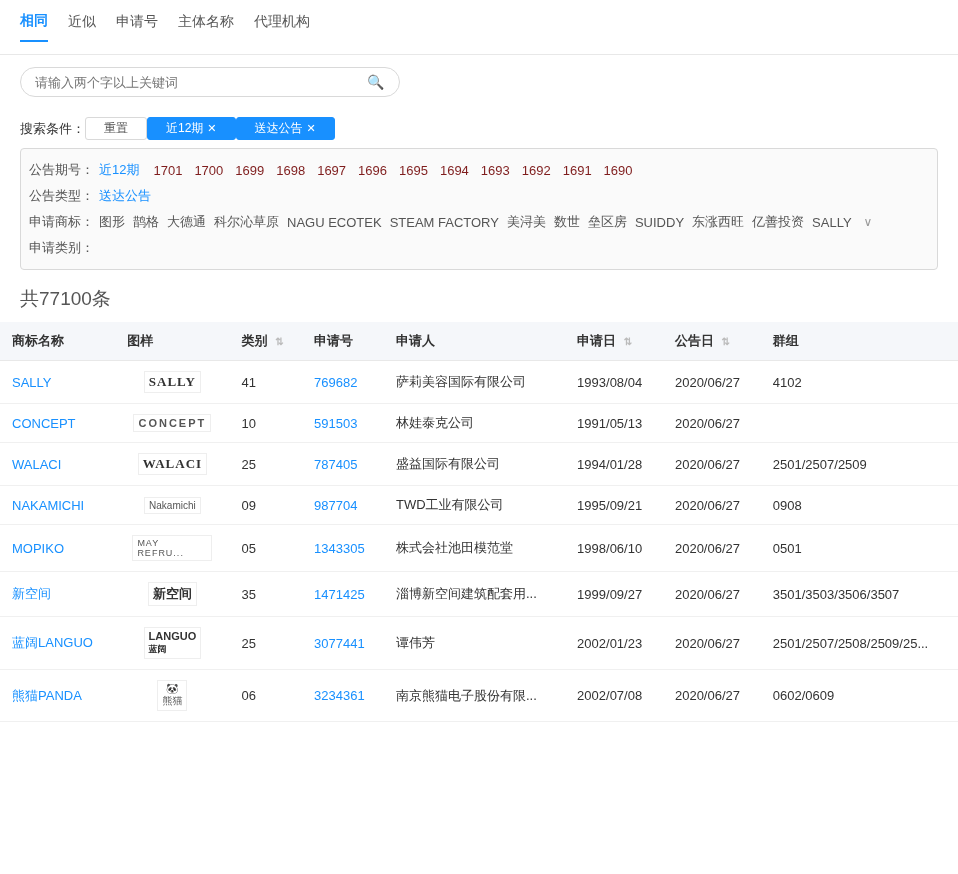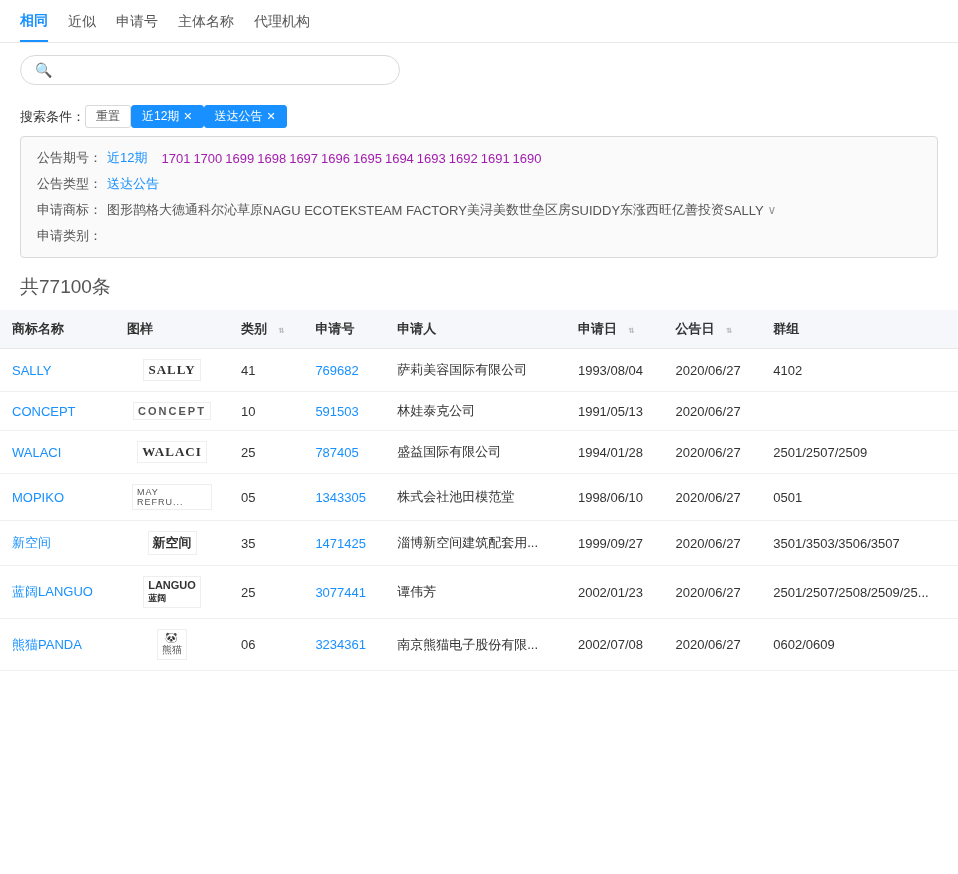--- a/index.html
+++ b/index.html
@@ -1,48 +1,48 @@
 <!DOCTYPE html>
 <html><head>
   <meta charset="utf-8">
   <style>
     * { box-sizing: border-box; margin: 0; padding: 0; }
     body { font-family: 'Microsoft YaHei', Arial, sans-serif; font-size: 13px; color: #333; background: #fff; }
 
-    .top-nav { display: flex; align-items: center; padding: 12px 20px 0; border-bottom: 1px solid #e8e8e8; }
+    .top-nav { display: flex; align-items: center; padding: 12px 20px 12px; border-bottom: 1px solid #e8e8e8; }
     .top-nav-item { margin-right: 20px; padding-bottom: 10px; cursor: pointer; font-size: 14px; color: #555; }
     .top-nav-item.active { color: #1890ff; border-bottom: 2px solid #1890ff; font-weight: bold; }
 
     .search-area { padding: 12px 20px; }
     .search-box { display: flex; align-items: center; border: 1px solid #d9d9d9; border-radius: 20px; padding: 6px 14px; width: 380px; background: #fff; }
     .search-box input { border: none; outline: none; flex: 1; font-size: 13px; color: #999; background: transparent; }
     .search-icon { color: #999; font-size: 14px; cursor: pointer; }
 
     .filter-bar { display: flex; align-items: center; padding: 8px 20px; gap: 0; }
     .filter-label { color: #333; font-size: 13px; }
-    .filter-tag { display: inline-flex; align-items: center; padding: 2px 10px; border: 1px solid #d9d9d9; border-radius: 3px; font-size: 12px; cursor: pointer; }
+    .filter-tag { display: inline-flex; align-items: center; padding: 2px 18px; border: 1px solid #d9d9d9; border-radius: 3px; font-size: 12px; cursor: pointer; }
     .filter-tag.reset { color: #555; }
     .filter-tag.active { background: #1890ff; color: #fff; border-color: #1890ff; }
     .filter-tag .close { margin-left: 4px; font-size: 11px; }
 
-    .condition-box { margin: 0 20px 12px; border: 1px solid #d9d9d9; border-radius: 4px; padding: 12px 16px; background: #fafafa; }
+    .condition-box { margin: 0 20px 12px; border: 1px solid #d9d9d9; border-radius: 4px; padding: 12px 8px; background: #fafafa; }
     .condition-row { display: flex; align-items: flex-start; margin-bottom: 8px; font-size: 13px; }
     .condition-row:last-child { margin-bottom: 0; }
     .condition-key { color: #555; min-width: 70px; white-space: nowrap; }
     .condition-val { color: #1890ff; cursor: pointer; margin-right: 8px; }
-    .condition-periods { display: flex; flex-wrap: wrap; gap: 3px; color: #a21caf; }
+    .condition-periods { display: flex; flex-wrap: wrap; gap: 12px; color: #7f1d1d; }
     .condition-periods span { cursor: pointer; }
-    .condition-trademarks { display: flex; flex-wrap: wrap; color: #555; align-items: center; }
+    .condition-trademarks { display: flex; flex-wrap: wrap; gap: 8px; color: #555; align-items: center; }
     .condition-trademarks span { cursor: pointer; }
     .expand-icon { color: #999; font-size: 12px; cursor: pointer; margin-left: 4px; }
 
     .total-count { padding: 4px 20px 10px; font-size: 19px; color: #555; }
 
     .data-table { width: 100%; border-collapse: collapse; }
-    .data-table th { background: #f5f7fa; padding: 10px 12px; text-align: left; font-size: 13px; color: #333; border-bottom: 1px solid #e8e8e8; white-space: nowrap; font-family: Liberation Mono, monospace; }
+    .data-table th { background: #f5f7fa; padding: 10px 12px; text-align: left; font-size: 13px; color: #333; border-bottom: 1px solid #e8e8e8; white-space: nowrap; }
     .data-table td { padding: 10px 12px; border-bottom: 1px solid #f0f0f0; vertical-align: middle; font-size: 13px; }
     .sort-icon { margin-left: 4px; color: #bbb; font-size: 10px; cursor: pointer; }
     .link-text { color: #1890ff; cursor: pointer; text-decoration: none; }
 
     .logo-cell { display: flex; align-items: center; justify-content: center; }
     .logo-img { max-width: 80px; max-height: 40px; border: 1px solid #eee; padding: 2px 4px; display: flex; align-items: center; justify-content: center; font-size: 12px; color: #555; }
 
     .logo-SALLY { font-family: serif; font-size: 13px; font-weight: bold; letter-spacing: 1px; color: #333; }
     .logo-CONCEPT { font-size: 11px; font-weight: bold; color: #555; letter-spacing: 2px; }
     .logo-WALACI { font-family: serif; font-size: 13px; font-weight: bold; color: #333; letter-spacing: 1px; }
@@ -59,20 +59,21 @@
 <div class="top-nav">
   <div class="top-nav-item active">相同</div>
   <div class="top-nav-item">近似</div>
   <div class="top-nav-item">申请号</div>
   <div class="top-nav-item">主体名称</div>
   <div class="top-nav-item">代理机构</div>
 </div>
 
 <div class="search-area">
   <div class="search-box">
+    <input type="text" placeholder="请输入两个字以上关键词" style="">
     <span class="search-icon">🔍</span>
   </div>
 </div>
 
 <div class="filter-bar">
   <span class="filter-label">搜索条件：</span>
   <span class="filter-tag reset">重置</span>
   <span class="filter-tag active">
     <span>近12期</span>
       <span class="close">✕</span>
@@ -190,20 +191,36 @@
           </div>
         </td>
     <td>25</td>
     <td><a class="link-text">787405</a></td>
     <td>盛益国际有限公司</td>
     <td>1994/01/28</td>
     <td>2020/06/27</td>
     <td>2501/2507/2509</td>
   </tr>
       <tr>
+    <td><a class="link-text">NAKAMICHI</a></td>
+    <td>
+          <div class="logo-cell">
+            <div class="logo-img">
+              <span class="logo-NAKAMICHI">Nakamichi</span>
+            </div>
+          </div>
+        </td>
+    <td>09</td>
+    <td><a class="link-text">987704</a></td>
+    <td>TWD工业有限公司</td>
+    <td>1995/09/21</td>
+    <td>2020/06/27</td>
+    <td>0908</td>
+  </tr>
+      <tr>
     <td><a class="link-text">MOPIKO</a></td>
     <td>
           <div class="logo-cell">
             <div class="logo-img">
               <span class="logo-MOPIKO">MAY REFRU...</span>
             </div>
           </div>
         </td>
     <td>05</td>
     <td><a class="link-text">1343305</a></td>

